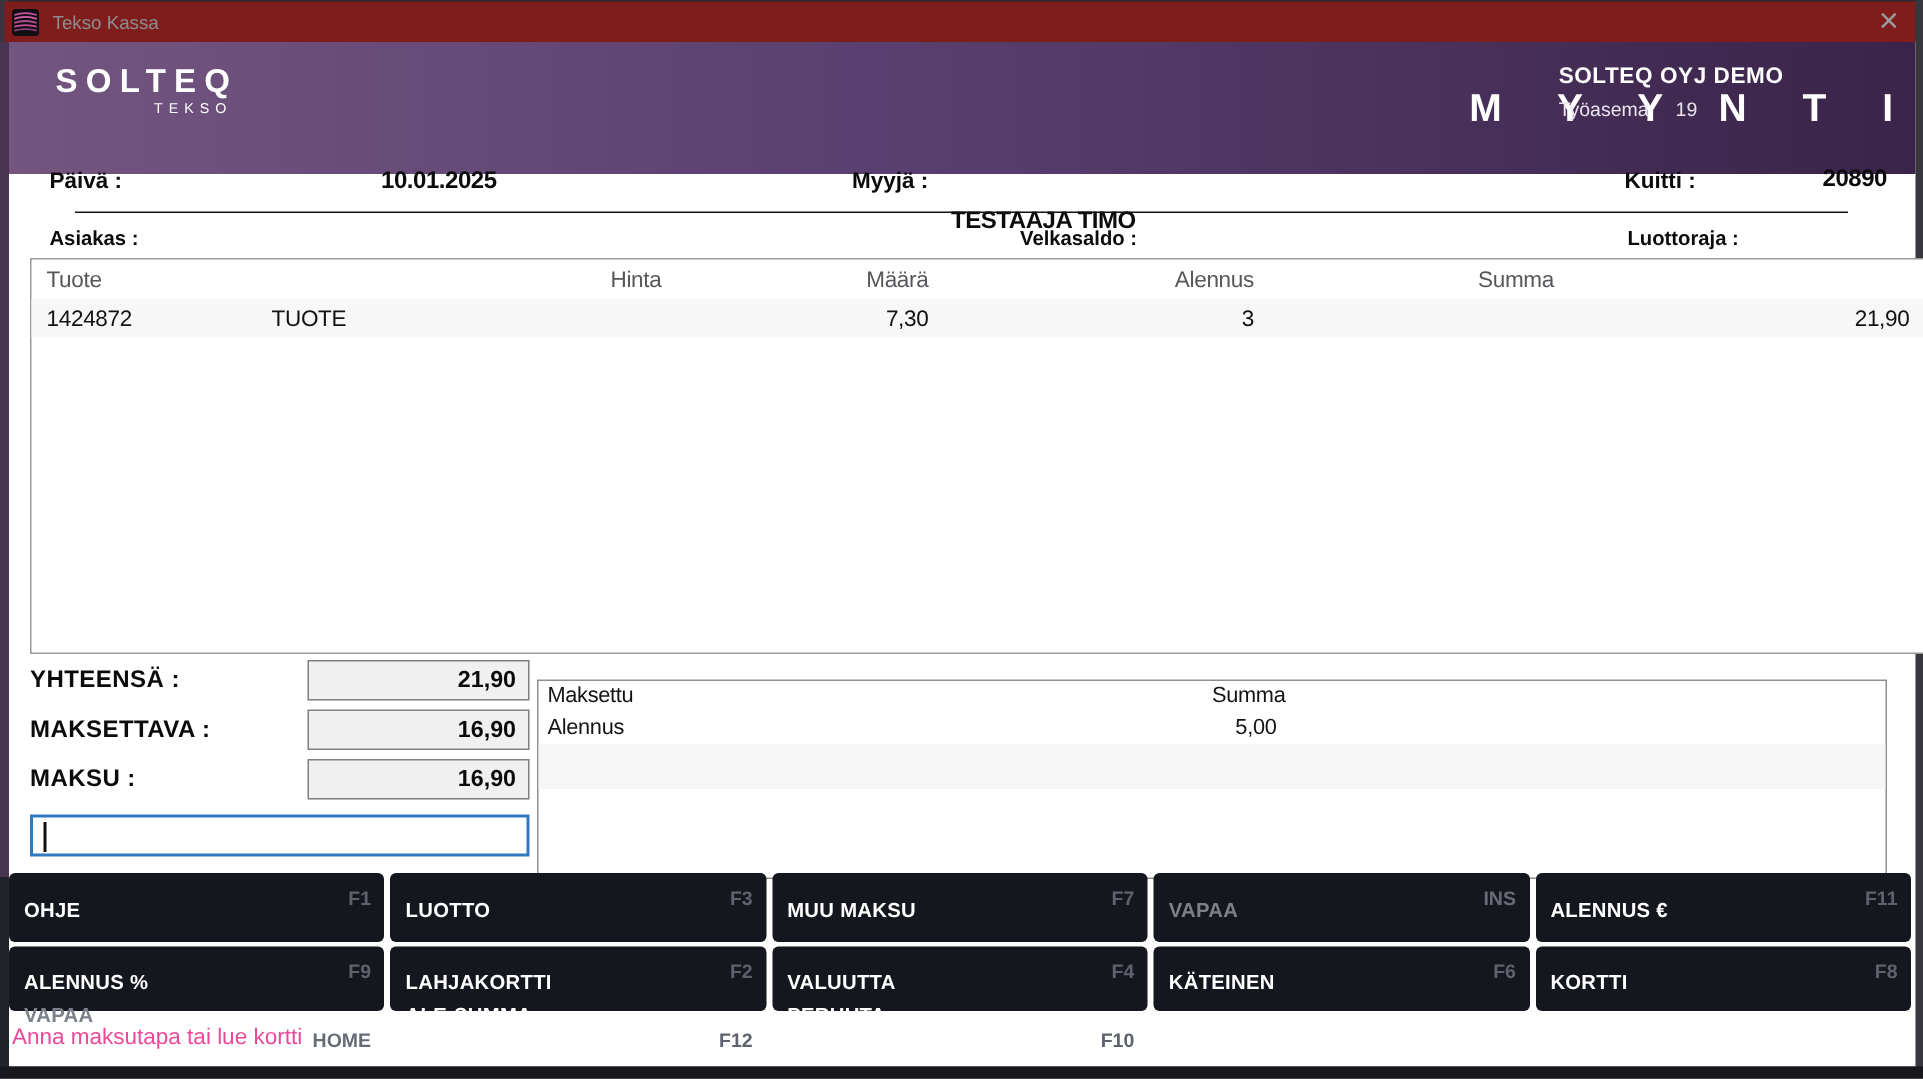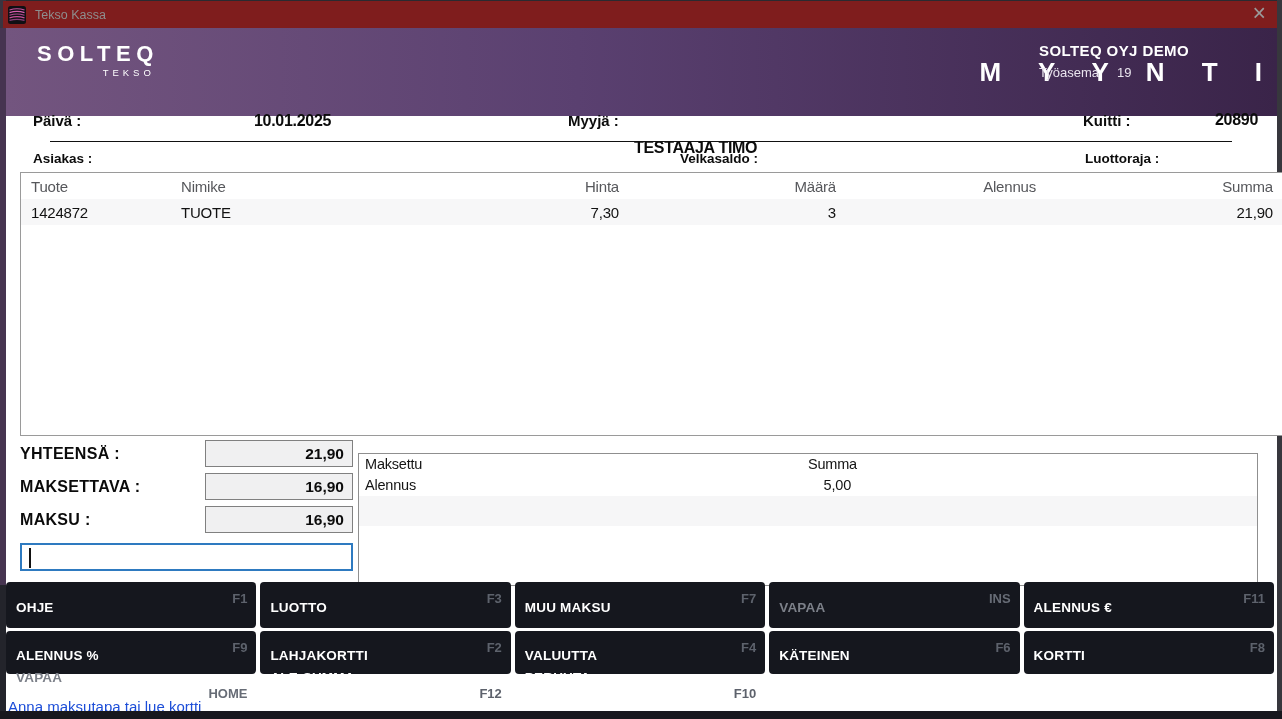--- a/index.html
+++ b/index.html
@@ -76,21 +76,21 @@
   
   .btn-grid { position:absolute; left:0; top:554px; width:1268px; display:grid;
               grid-template-columns:repeat(5,1fr); grid-template-rows:46px 43px; gap:3px 4px; }
   .btn { position:relative; background:#15171e; border-radius:4px; cursor:pointer; }
   .btn .lab { position:absolute; left:10px; top:55%; transform:translateY(-50%);
               color:#ffffff; font-weight:700; font-size:13.5px; letter-spacing:0.2px; white-space:nowrap; }
   .btn .key { position:absolute; right:9px; top:9px; color:#5d626c; font-weight:700; font-size:13px; }
   .btn.disabled .lab { color:#7c8089; }
   .btn.disabled .key { color:#676c76; }
 
-  .status { position:absolute; left:2px; top:670px; font-size:15px; color:#1d4ed8; }
+  .status { position:absolute; left:2px; top:655px; font-size:15px; color:#ec4899; }
 </style>
 </head>
 <body>
 
 <div class="stage">
 
   <div class="left-strip"></div>
   <div class="right-strip"></div>
   <div class="bottom-strip"></div>
 
@@ -132,21 +132,20 @@
 
     <div class="hline"></div>
 
     <span class="lbl2" style="left:27px; top:123px;">Asiakas :</span>
     <span class="lbl2" style="left:674px; top:123px;">Velkasaldo :</span>
     <span class="lbl2" style="left:1079px; top:123px;">Luottoraja :</span>
 
     <div class="items">
       <div class="trow thead">
         <div>Tuote</div>
-        <div>Nimike</div>
         <div class="c-r">Hinta</div>
         <div class="c-r">Määrä</div>
         <div class="c-r">Alennus</div>
         <div class="c-r">Summa</div>
       </div>
       <div class="trow tdata">
         <div>1424872</div>
         <div>TUOTE</div>
         <div class="c-r">7,30</div>
         <div class="c-r">3</div>

